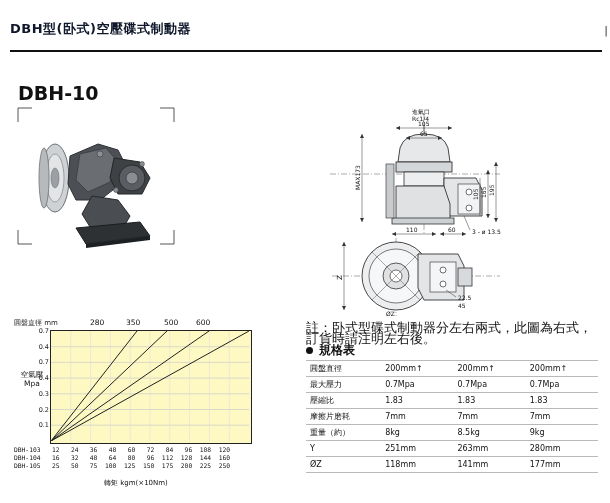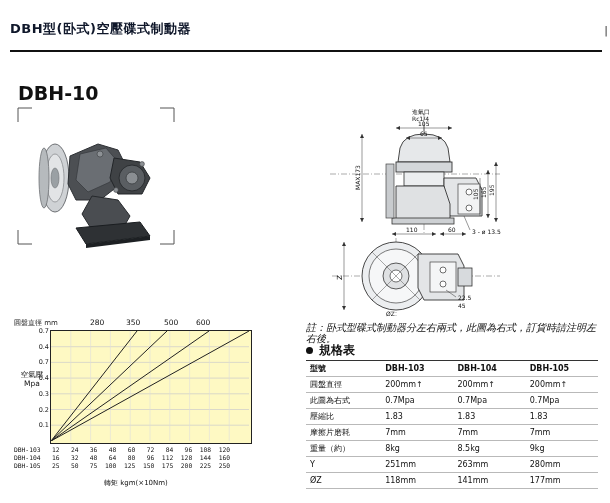--- a/index.html
+++ b/index.html
@@ -64,21 +64,21 @@
     white-space:pre;font-family:"DejaVu Sans Mono","Liberation Mono",monospace;
   }
   .xlab{position:absolute;left:90px;top:160px;font-size:7px;color:#111;}
 
   
   .draw-sec{position:absolute;left:300px;top:104px;width:300px;height:220px;}
 
   
   .note{
     position:absolute;left:306px;top:322px;width:296px;
-    font-size:10px;color:#111;line-height:11px;font-style:italic;
+    font-size:13px;color:#111;line-height:11px;
   }
 
   
   .spec-sec{position:absolute;left:306px;top:340px;width:292px;}
   table.spec{
     border-collapse:collapse;width:292px;font-size:8px;color:#111;
     margin-top:14px;
   }
   table.spec td{
     border-top:1px solid #b9b9b9;border-bottom:1px solid #b9b9b9;
@@ -279,34 +279,28 @@
 
   <div class="note">註：卧式型碟式制動器分左右兩式，此圖為右式，訂貨時請注明左右後。</div>
 
   <div class="sec-title" style="left:306px;top:342px;">
     <span class="bullet"></span><span>規格表</span>
   </div>
 
   <div class="spec-sec" style="top:346px;">
     <table class="spec">
       <tbody>
-        <tr class="head">
-          <td class="c0">型號</td>
-          <td class="c">DBH-103</td>
-          <td class="c">DBH-104</td>
-          <td class="c">DBH-105</td>
-        </tr>
         <tr>
           <td class="c0">圓盤直徑</td>
           <td class="c">200mm↑</td>
           <td class="c">200mm↑</td>
           <td class="c">200mm↑</td>
         </tr>
         <tr>
-          <td class="c0">此圖為右式</td>
+          <td class="c0">最大壓力</td>
           <td class="c">0.7Mpa</td>
           <td class="c">0.7Mpa</td>
           <td class="c">0.7Mpa</td>
         </tr>
         <tr>
           <td class="c0">壓縮比</td>
           <td class="c">1.83</td>
           <td class="c">1.83</td>
           <td class="c">1.83</td>
         </tr>

